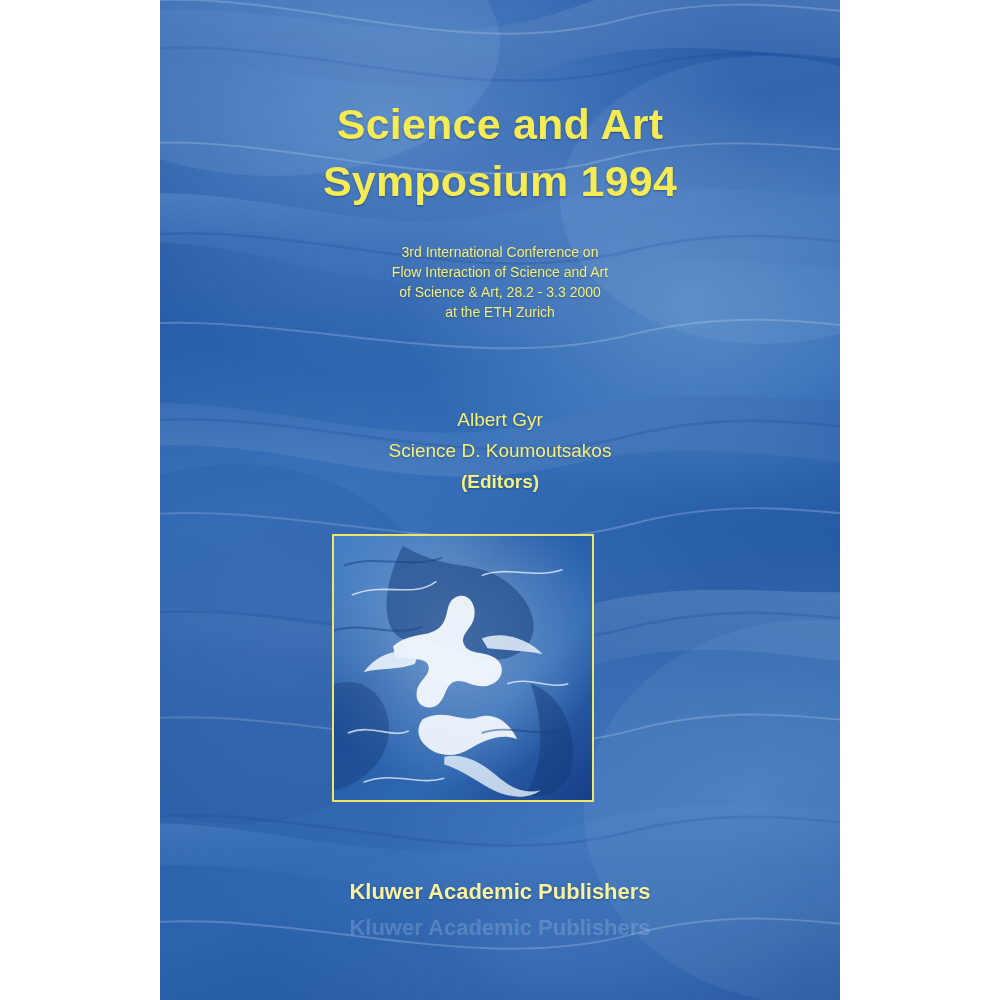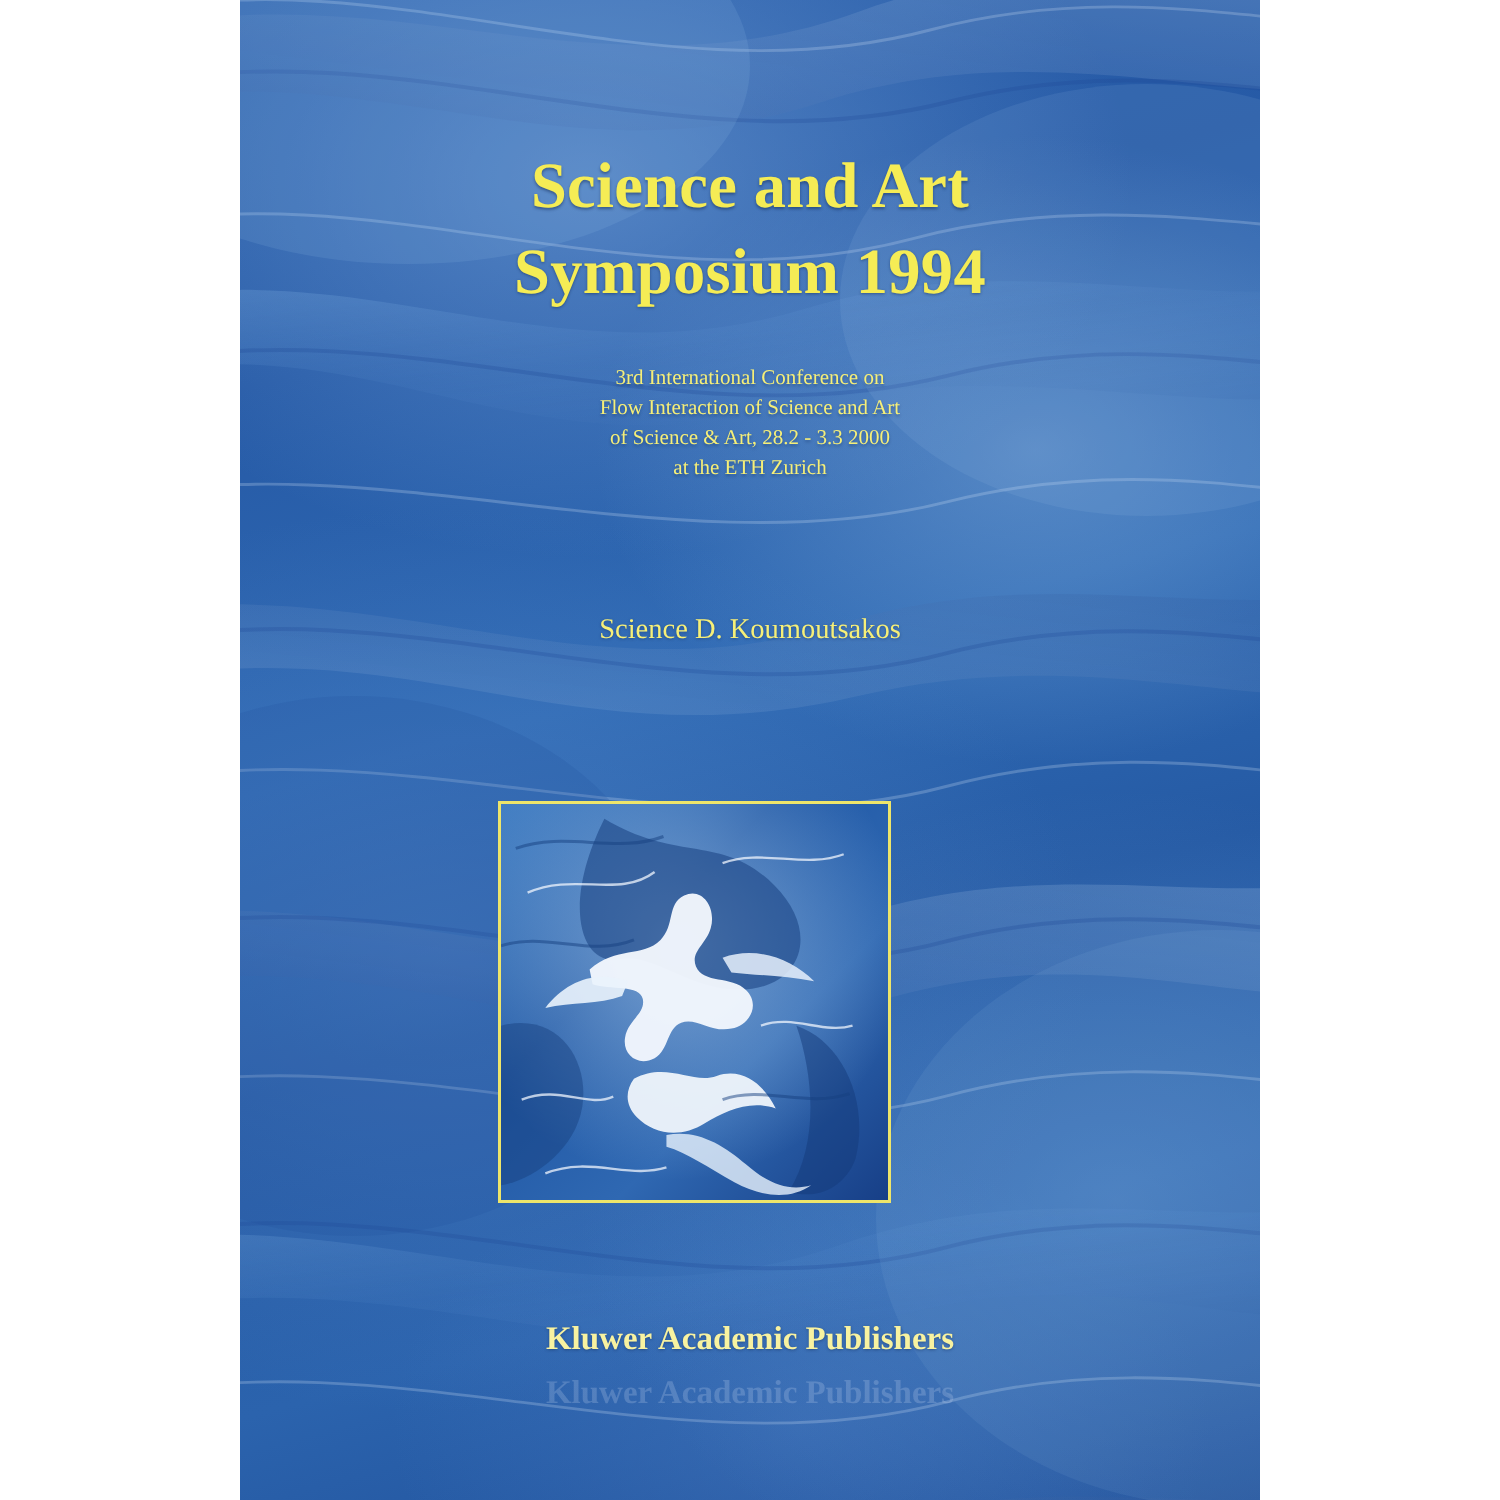--- a/index.html
+++ b/index.html
@@ -27,21 +27,20 @@
     width: 680px;
     height: 1000px;
     background:
       radial-gradient(ellipse 520px 360px at 34% 12%, rgba(120,165,220,0.55), rgba(120,165,220,0) 70%),
       radial-gradient(ellipse 420px 300px at 78% 30%, rgba(150,190,230,0.40), rgba(150,190,230,0) 70%),
       radial-gradient(ellipse 600px 420px at 20% 64%, rgba(90,140,205,0.45), rgba(90,140,205,0) 72%),
       radial-gradient(ellipse 500px 380px at 86% 80%, rgba(110,160,215,0.40), rgba(110,160,215,0) 72%),
       radial-gradient(ellipse 380px 260px at 55% 95%, rgba(80,130,200,0.40), rgba(80,130,200,0) 72%),
       linear-gradient(165deg, #2d62ad 0%, #265aa6 22%, #2f6ab4 45%, #255aa4 62%, #2b63ad 80%, #1f4f99 100%);
     overflow: hidden;
-    font-family: Liberation Serif, serif;
   }
 
   
   .wave-layer {
     position: absolute;
     inset: -10%;
     pointer-events: none;
   }
 
   .texture-svg {
@@ -220,21 +219,23 @@
       </div>
 
       <div class="subtitle">
         <div>3rd International Conference on</div>
         <div>Flow Interaction of Science and Art</div>
         <div>of Science &amp; Art, 28.2 - 3.3 2000</div>
         <div>at the ETH Zurich</div>
       </div>
 
       <div class="authors">
+        <div>Albert Gyr</div>
         <div>Science D. Koumoutsakos</div>
+        <div class="editors">(Editors)</div>
       </div>
 
     </div>
 
     <div class="art-frame">
       <svg class="art-svg" viewBox="0 0 262 268" preserveAspectRatio="none">
         <defs>
           <linearGradient id="artBg" x1="0" y1="0" x2="1" y2="1">
             <stop offset="0%" stop-color="#3f7cc2"></stop>
             <stop offset="35%" stop-color="#2159a6"></stop>

